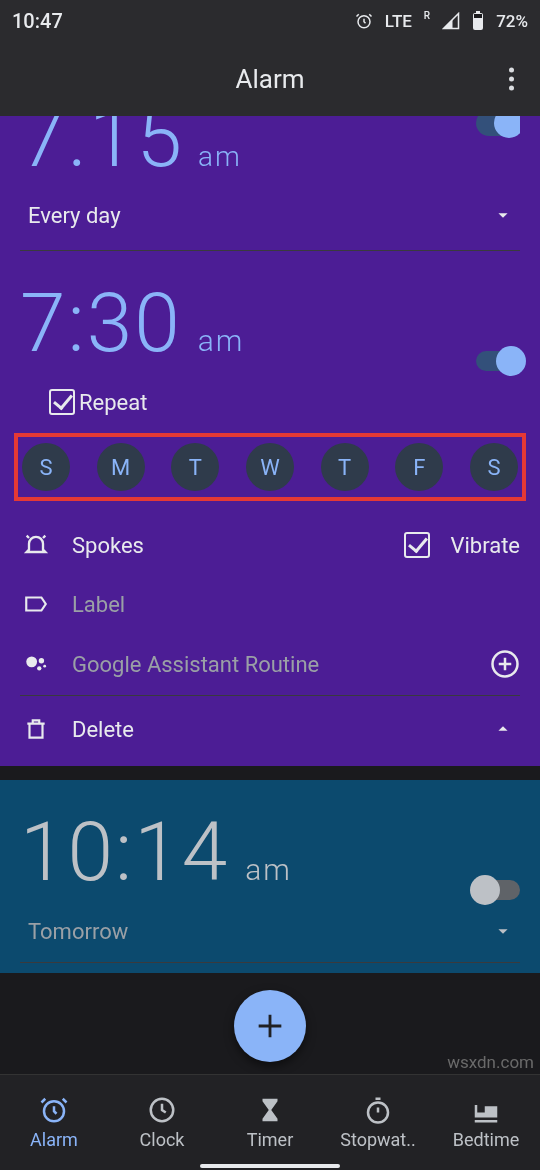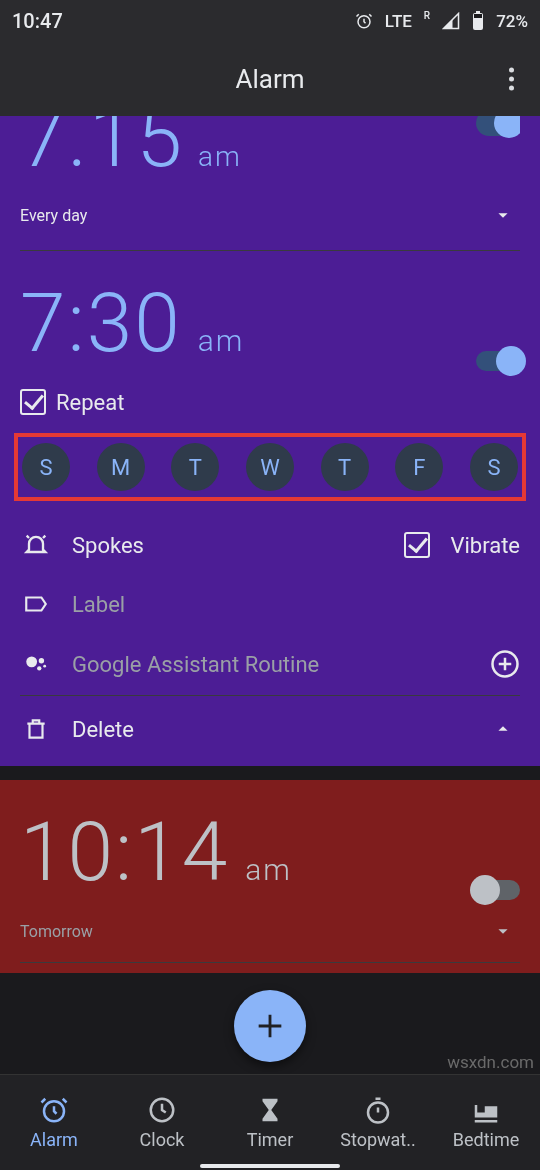--- a/index.html
+++ b/index.html
@@ -79,21 +79,21 @@
   }
   .toggle-on-fragment::after {
     content: ""; position: absolute; right: -4px; top: -2px;
     width: 30px; height: 30px; border-radius: 50%; background: #8ab4f8;
   }
   .row {
     display: flex; align-items: center; justify-content: space-between;
     padding: 18px 0;
   }
   .row.thin { padding: 14px 0; }
-  .row-label { font-size: 16px; color: #e8eaed; }
+  .row-label { font-size: 22px; color: #e8eaed; margin-left: 8px; }
   .divider { height: 1px; background: #3a3a3d; margin: 0; }
   .chev { font-size: 22px; color: #e8eaed; padding: 6px; }
 
   .big-time {
     display: flex; align-items: flex-end; justify-content: space-between;
     padding-top: 24px;
   }
   .big-time-val {
     color: #8ab4f8; font-size: 82px; font-weight: 300; letter-spacing: 2px;
     display: flex; align-items: baseline;
@@ -107,21 +107,21 @@
     content:""; position:absolute; right:-6px; top:-5px;
     width:30px; height:30px; border-radius:50%; background:#8ab4f8;
   }
   .toggle.off { background: #5f6368; }
   .toggle.off::after {
     content:""; position:absolute; left:-6px; top:-5px;
     width:30px; height:30px; border-radius:50%; background:#bdc1c6;
   }
 
   .check-row {
-    display:flex; align-items:center; gap: 10px; padding: 18px 0 10px;
+    display:flex; align-items:center; gap: 4px; padding: 18px 0 10px; margin-left: 29px;
   }
   .checkbox {
     width: 26px; height:26px; border: 2.5px solid #e8eaed; border-radius:3px;
     display:flex;align-items:center;justify-content:center;
   }
   .checkbox.checked::after {
     content:""; width:8px; height:15px; border:solid #e8eaed;
     border-width:0 3px 3px 0; transform: rotate(40deg) translate(-1px,-2px);
   }
   .check-label { font-size:22px; }
@@ -144,21 +144,21 @@
     display:flex; align-items:center; gap:20px; padding: 16px 0;
   }
   .option-row .spacer { flex:1; }
   .option-row .lbl { font-size:22px; color:#e8eaed; }
   .option-row .lbl.dim { color:#9aa0a6; }
   .icon-slot { width:32px; display:flex; justify-content:center; }
   svg { display:block; }
 
   .second-card {
     margin-top: 14px;
-    background:#7f1d1d;
+    background:#0c4a6e;
     padding: 0 20px 10px;
   }
   .grey-time { color:#bdc1c6 !important; }
   .grey-ampm { color:#bdc1c6 !important; }
 
   .fab {
     position:absolute; left:50%; transform:translateX(-50%);
     bottom: 108px;
     width:72px; height:72px; border-radius:50%;
     background:#8ab4f8; color:#202124;

